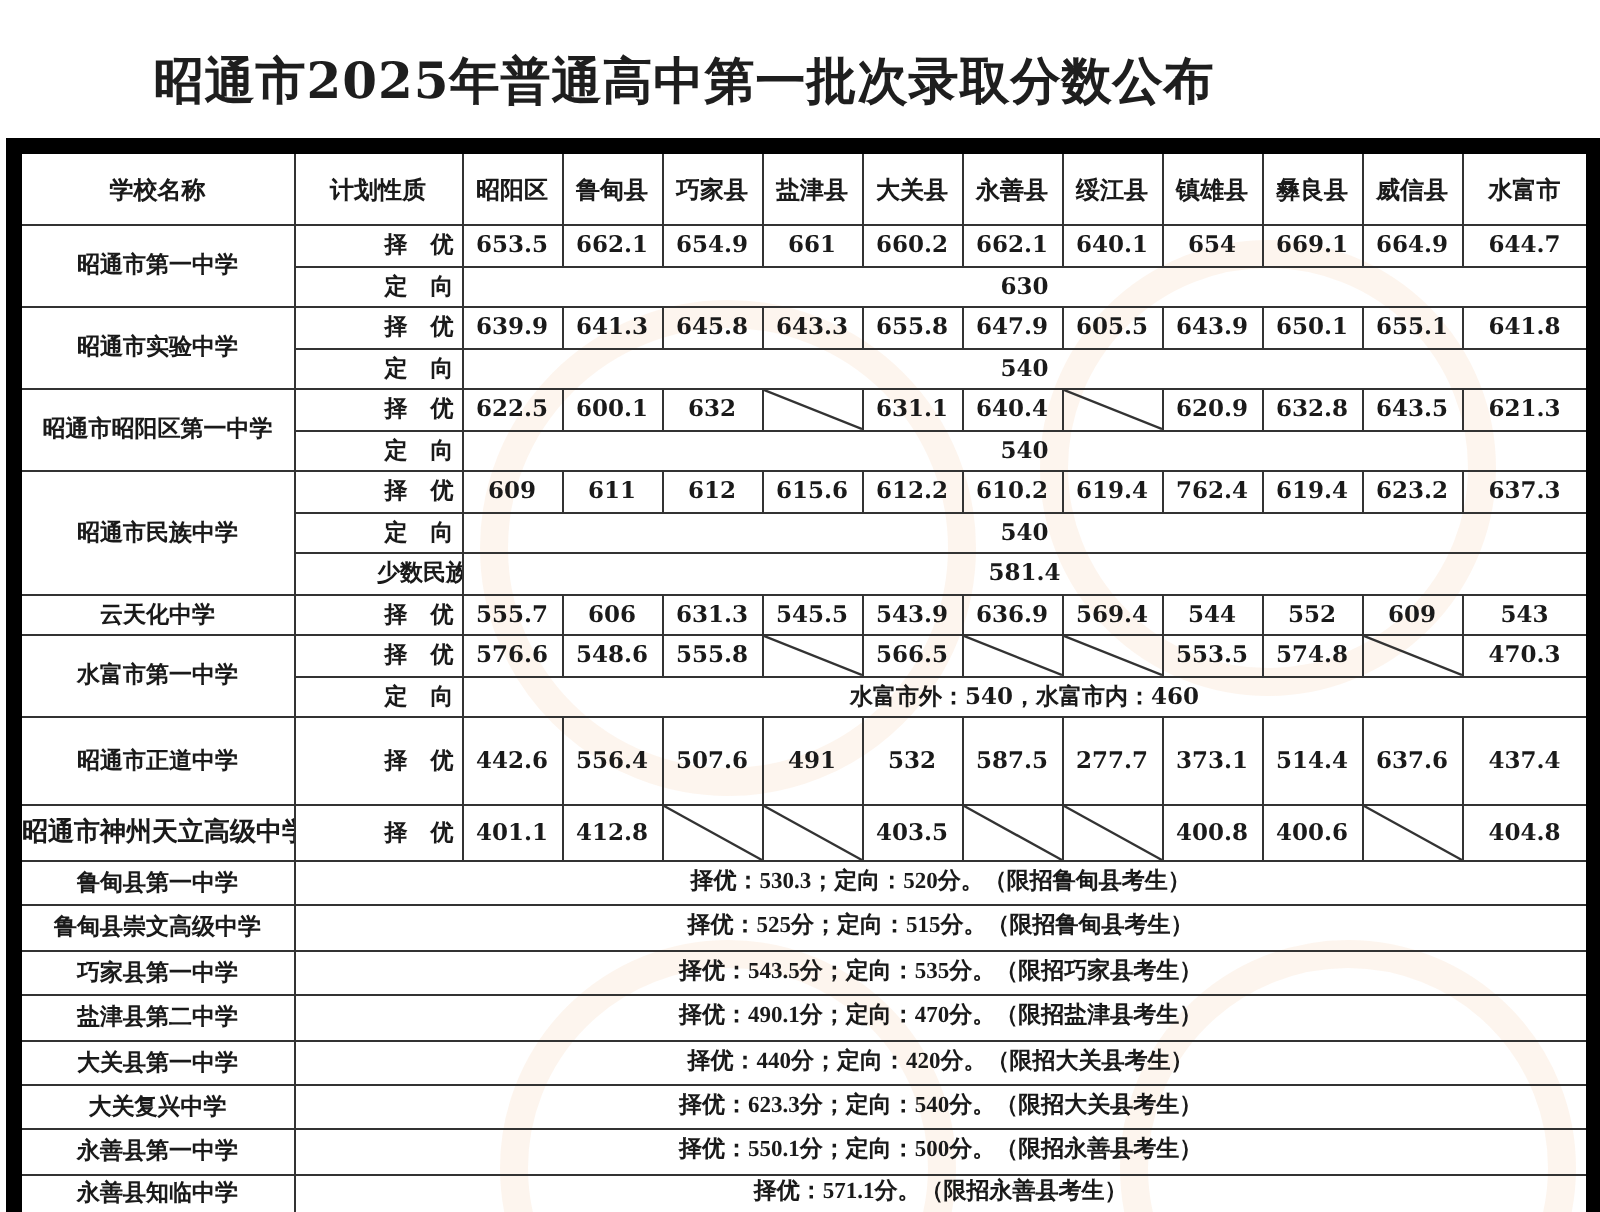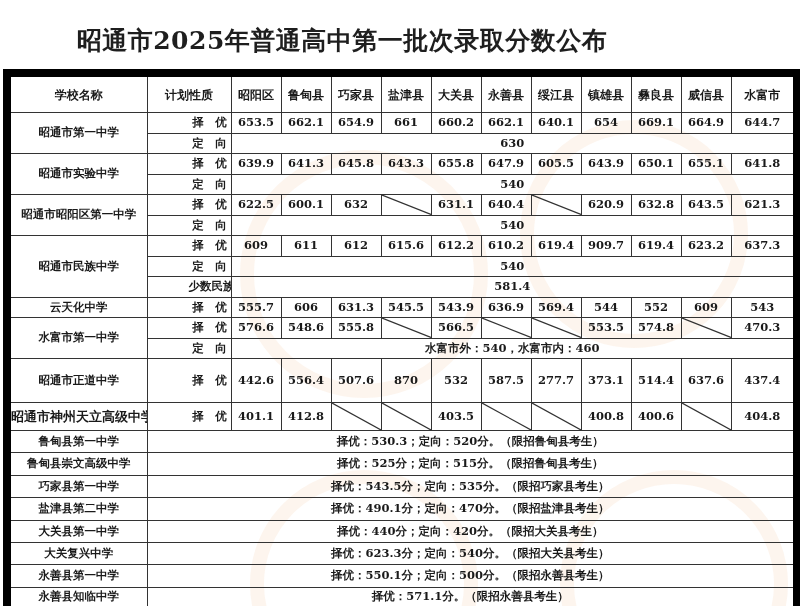--- a/index.html
+++ b/index.html
@@ -35,21 +35,21 @@
   tr.r { height:20.5px; }
   tr.tall { height:44px; }
   tr.mid { height:28px; }
   tr.b { height:22.4px; }
   td.slash {
     background: linear-gradient(to top right, transparent calc(50% - 0.6px), #333 calc(50% - 0.6px), #333 calc(50% + 0.6px), transparent calc(50% + 0.6px));
     background: linear-gradient(to bottom left, transparent calc(50% - 0.6px), #333 calc(50% - 0.6px), #333 calc(50% + 0.6px), transparent calc(50% + 0.6px));
   }
   td.slash { background: none; position:relative; }
   td.slash svg { position:absolute; left:0; top:0; width:100%; height:100%; }
-  td.note { text-align:center; font-size:11.5px; }
+  td.note { text-align:center; font-size:11.5px;font-family:Liberation Serif, serif; }
 </style>
 </head>
 <body>
 
 <div class="watermark" style="left:240px;top:150px;width:220px;height:220px;"></div>
 <div class="watermark" style="left:520px;top:120px;width:200px;height:200px;"></div>
 <div class="watermark" style="left:250px;top:470px;width:200px;height:200px;"></div>
 <div class="watermark" style="left:560px;top:470px;width:200px;height:200px;"></div>
 
 <div class="title">昭通市2025年普通高中第一批次录取分数公布</div>
@@ -156,21 +156,21 @@
       <tr class="r">
         <td class="school" rowspan="3">昭通市民族中学</td>
         <td class="plan">择　优</td>
         <td>609</td>
         <td>611</td>
         <td>612</td>
         <td>615.6</td>
         <td>612.2</td>
         <td>610.2</td>
         <td>619.4</td>
-        <td>909.7</td>
+        <td>762.4</td>
         <td>619.4</td>
         <td>623.2</td>
         <td>637.3</td>
       </tr>
       <tr class="r">
         <td class="plan">定　向</td>
         <td colspan="11">540</td>
       </tr>
       <tr class="r">
         <td class="plan">少数民族</td>
@@ -225,21 +225,21 @@
       <tr class="r">
         <td class="plan">定　向</td>
         <td colspan="11">水富市外：540，水富市内：460</td>
       </tr>
       <tr class="tall">
         <td class="school" rowspan="1">昭通市正道中学</td>
         <td class="plan">择　优</td>
         <td>442.6</td>
         <td>556.4</td>
         <td>507.6</td>
-        <td>870</td>
+        <td>491</td>
         <td>532</td>
         <td>587.5</td>
         <td>277.7</td>
         <td>373.1</td>
         <td>514.4</td>
         <td>637.6</td>
         <td>437.4</td>
       </tr>
       <tr class="mid">
         <td class="school" rowspan="1" style="font-size: 13px;">昭通市神州天立高级中学</td>

